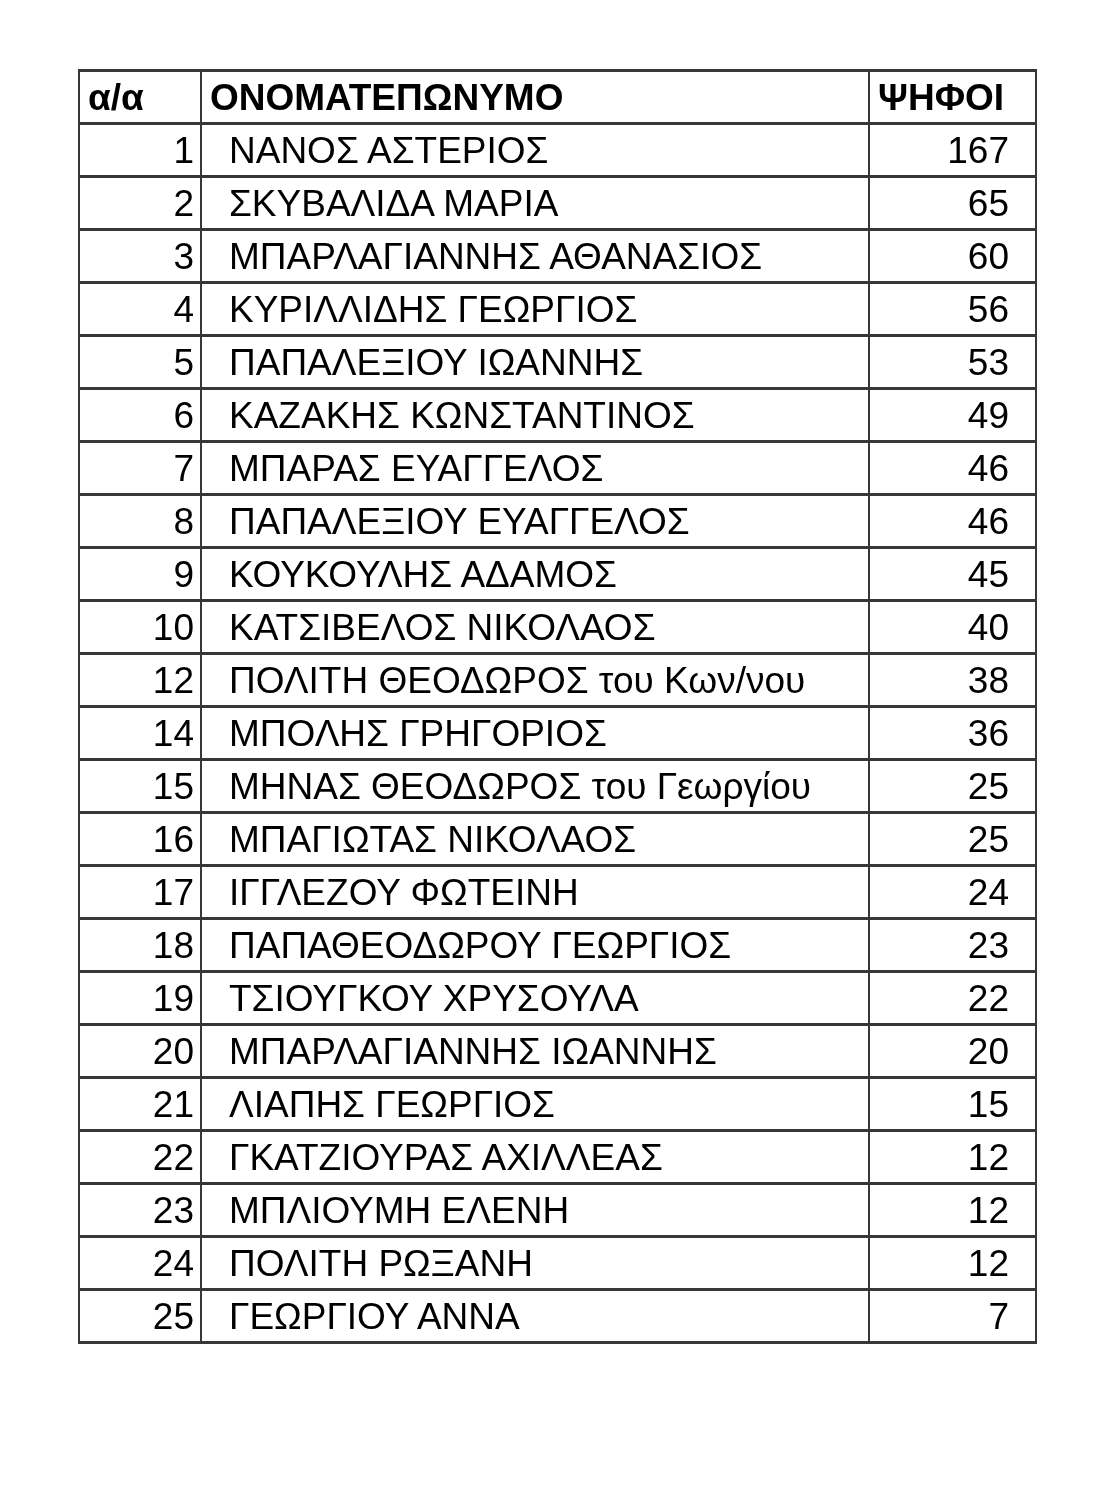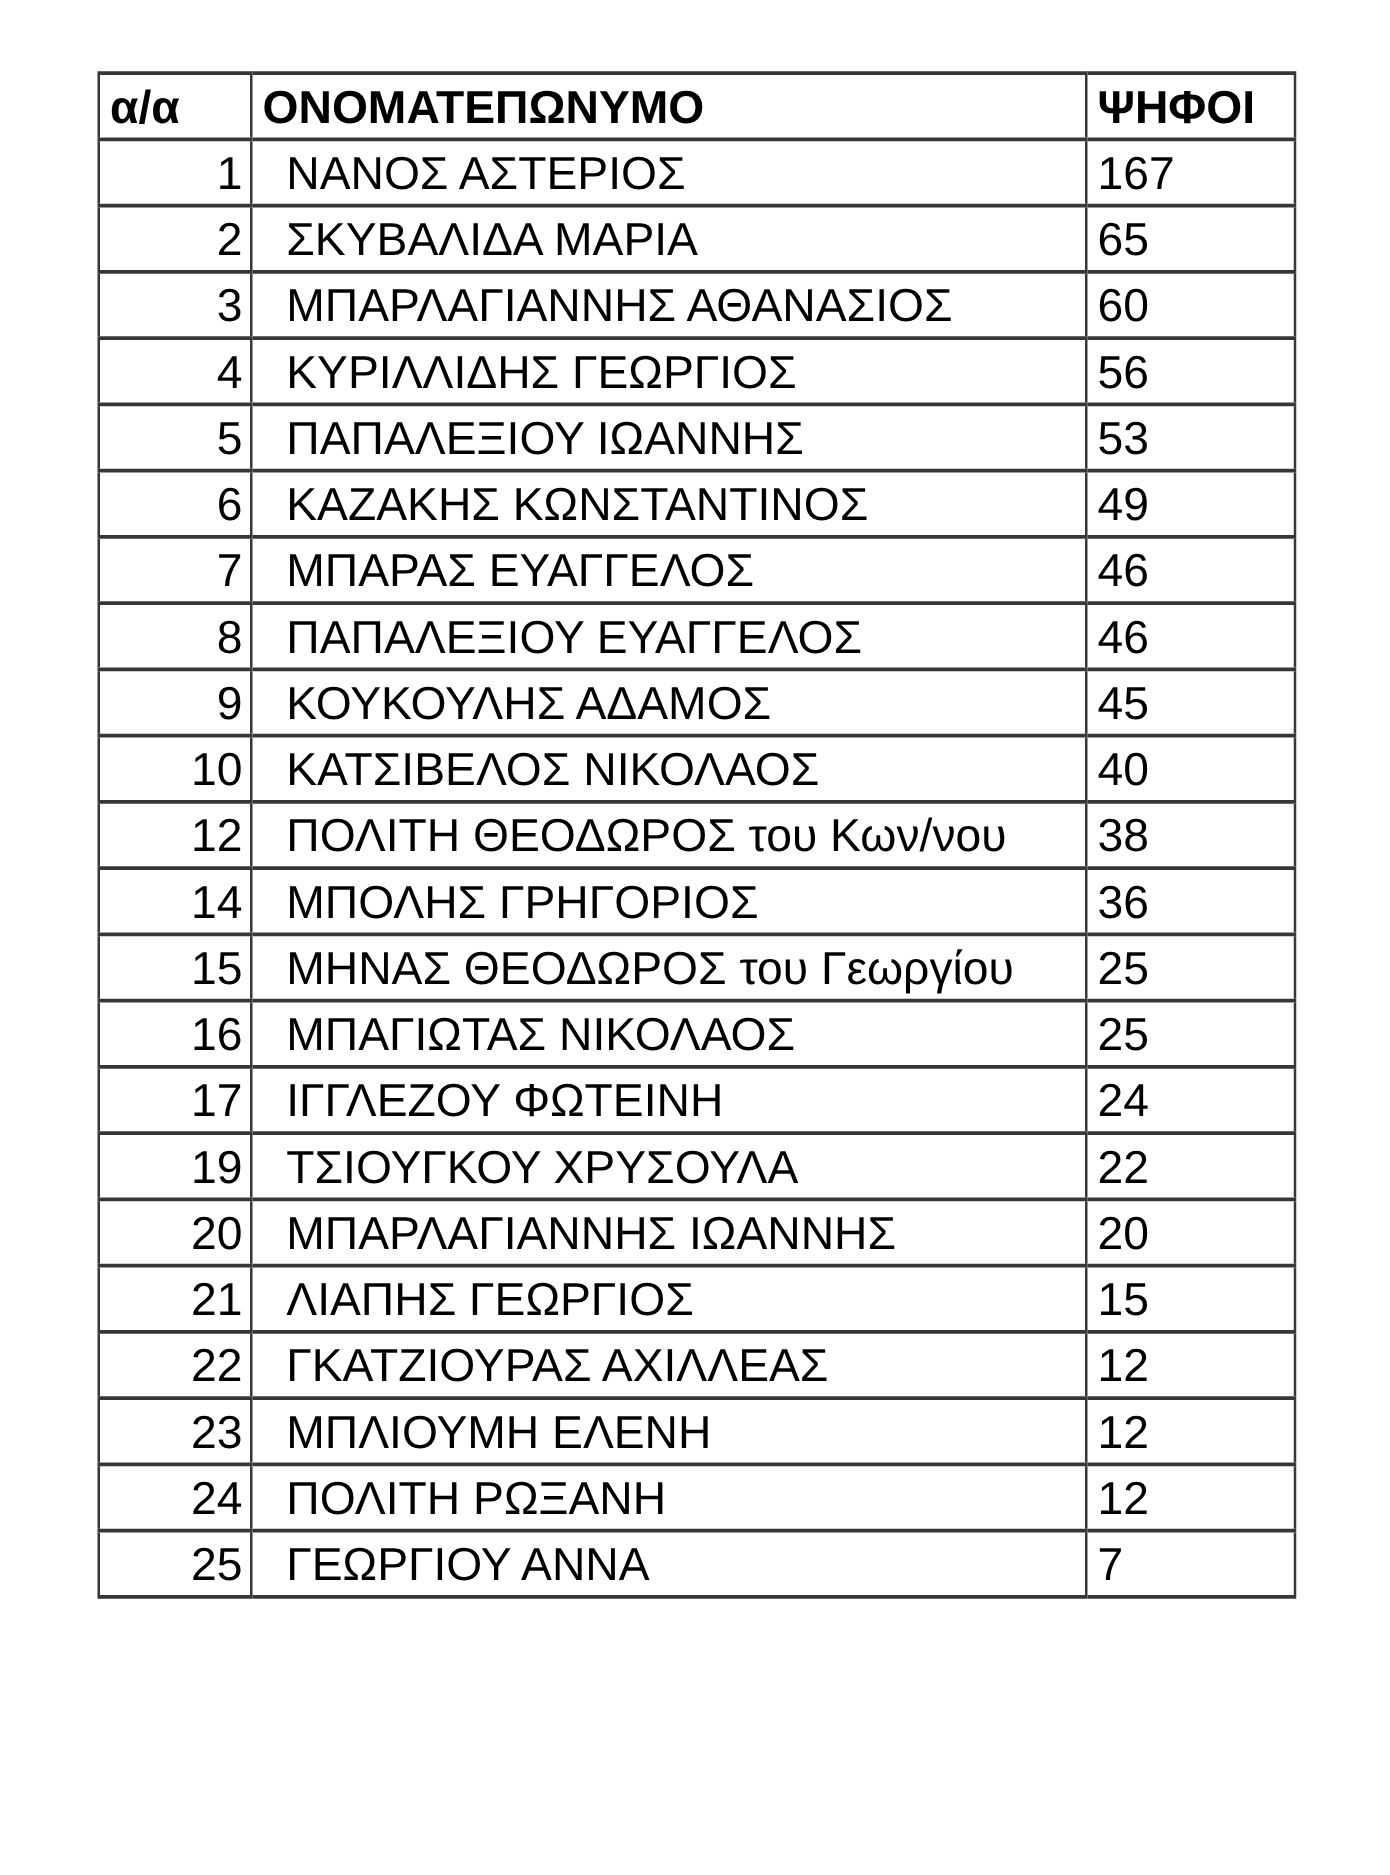--- a/index.html
+++ b/index.html
@@ -16,20 +16,21 @@
   }
   .table-wrap {
     position: absolute;
     left: 78px;
     top: 57px;
   }
   table.results {
     border-collapse: collapse;
     table-layout: fixed;
     width: 957px;
+    margin-top: 12px;
   }
   col.c-num   { width: 122px; }
   col.c-name  { width: 668px; }
   col.c-votes { width: 167px; }
   th, td {
     border: 2px solid #373737;
     border-top-width: 3px;
     border-bottom-width: 3px;
     height: 50px;
     padding: 0 8px;
@@ -39,21 +40,21 @@
     white-space: nowrap;
     vertical-align: middle;
     background: #ffffff;
   }
   th {
     font-weight: bold;
     text-align: left;
   }
   td.num   { text-align: right; padding-right: 6px; }
   td.name  { text-align: left;  padding-left: 27px; }
-  td.votes { padding-right: 7px; }
+  td.votes { text-align: right; padding-right: 26px; }
 </style>
 </head>
 <body>
 
 <div class="table-wrap">
   <table class="results">
     <colgroup>
       <col class="c-num">
       <col class="c-name">
       <col class="c-votes">
@@ -135,20 +136,25 @@
     <td class="num">16</td>
     <td class="name">ΜΠΑΓΙΩΤΑΣ ΝΙΚΟΛΑΟΣ</td>
     <td class="votes">25</td>
   </tr>
         <tr>
     <td class="num">17</td>
     <td class="name">ΙΓΓΛΕΖΟΥ ΦΩΤΕΙΝΗ</td>
     <td class="votes">24</td>
   </tr>
         <tr>
+    <td class="num">18</td>
+    <td class="name">ΠΑΠΑΘΕΟΔΩΡΟΥ ΓΕΩΡΓΙΟΣ</td>
+    <td class="votes">23</td>
+  </tr>
+        <tr>
     <td class="num">19</td>
     <td class="name">ΤΣΙΟΥΓΚΟΥ ΧΡΥΣΟΥΛΑ</td>
     <td class="votes">22</td>
   </tr>
         <tr>
     <td class="num">20</td>
     <td class="name">ΜΠΑΡΛΑΓΙΑΝΝΗΣ ΙΩΑΝΝΗΣ</td>
     <td class="votes">20</td>
   </tr>
         <tr>

